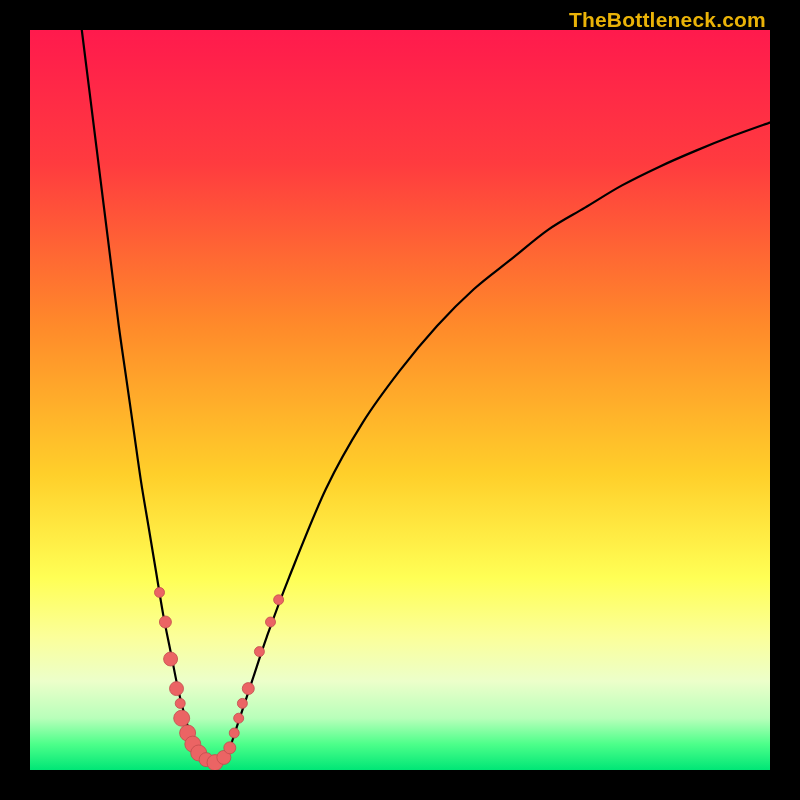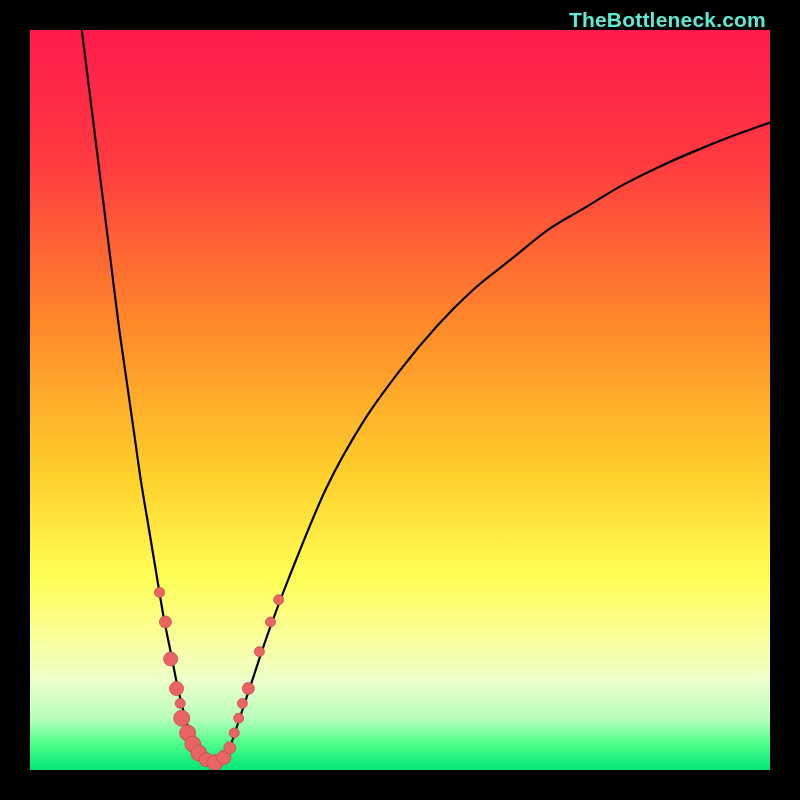--- a/index.html
+++ b/index.html
@@ -28,21 +28,21 @@
   #gradient {
     position: absolute;
     left: 0; top: 0;
     width: 100%;
     height: 100%;
   }
   #watermark {
     position: absolute;
     top: 8px;
     right: 34px;
-    color: #5eead4;
+    color: #eab308;
     font-size: 21px;
     font-weight: bold;
     letter-spacing: 0.2px;
   }
   svg {
     position: absolute;
     left: 0; top: 0;
     width: 100%;
     height: 100%;
   }

